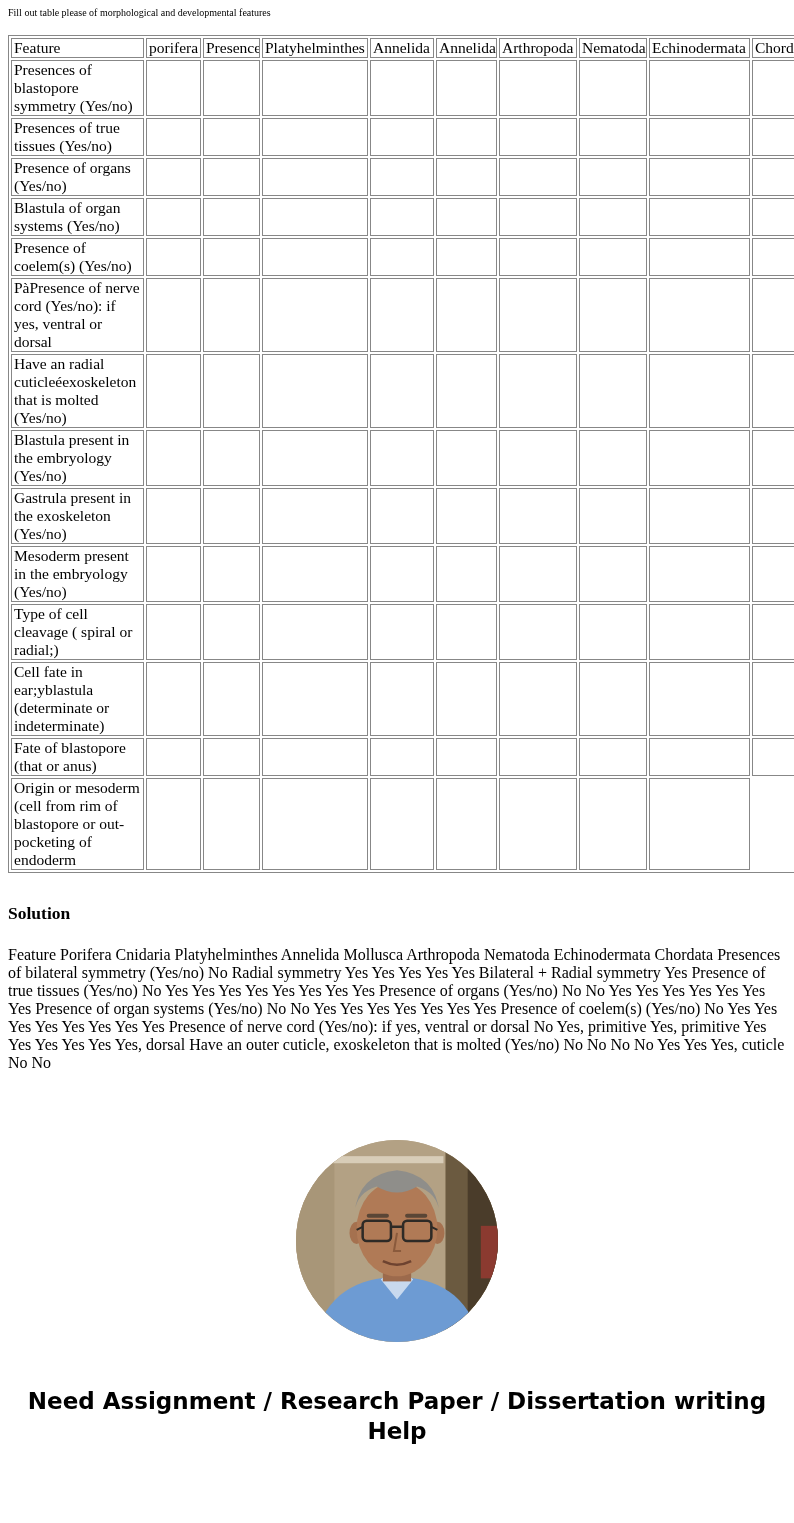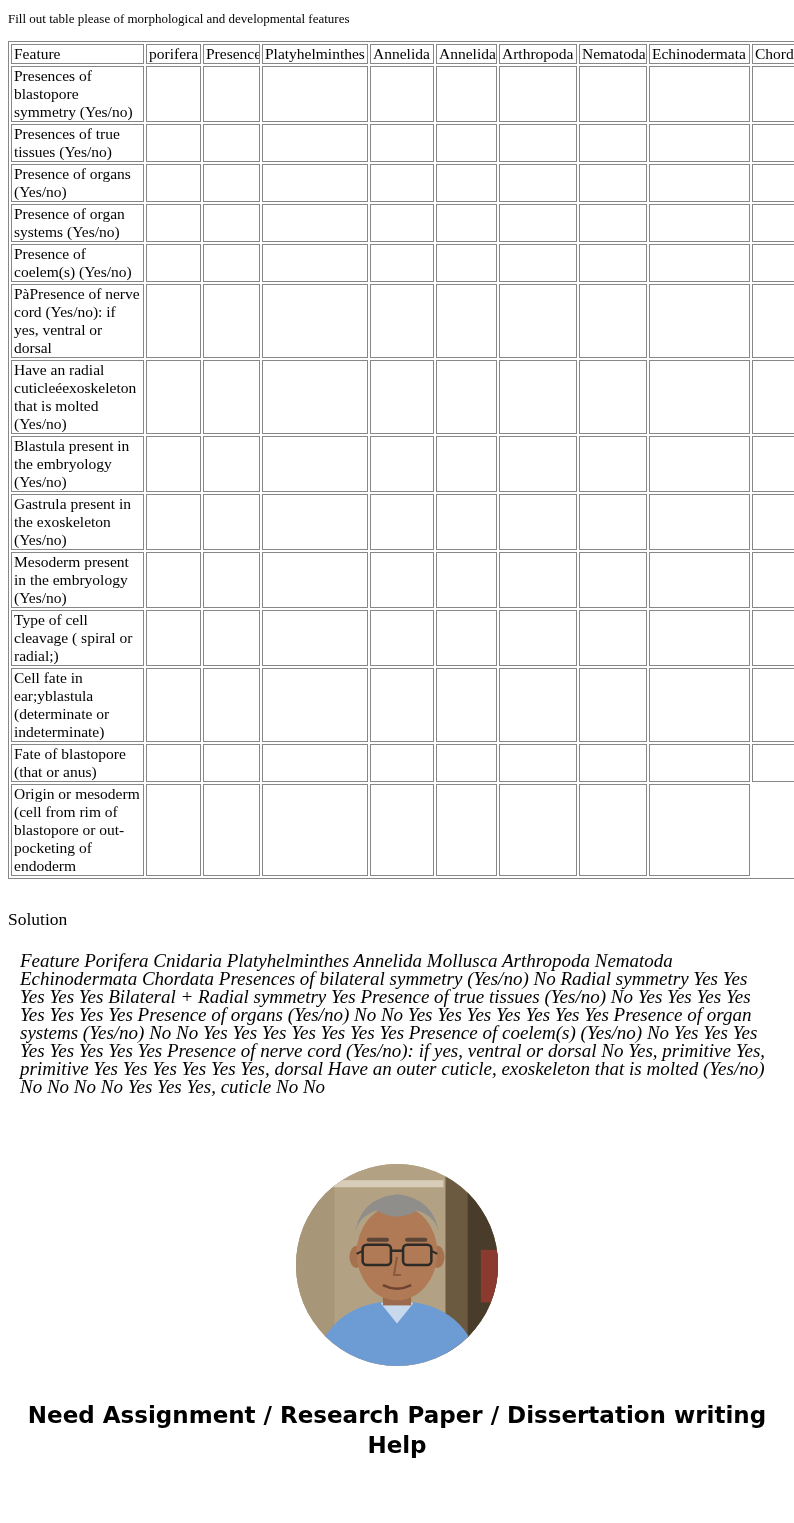--- a/index.html
+++ b/index.html
@@ -6,22 +6,22 @@
   html, body { margin: 0; padding: 0; }
   body {
     width: 794px;
     height: 1523px;
     overflow: hidden;
     background: #ffffff;
     color: #000000;
     font-family: "Liberation Serif", serif;
   }
   .intro {
-    margin: 10px 8px 13px 8px;
-    font-size: 13px;
+    margin: 4px 8px 13px 8px;
+    font-size: 10px;
     line-height: 18px;
   }
   table.features {
     border-collapse: separate;
     border-spacing: 2px;
     table-layout: fixed;
     width: 810px;
     margin-left: 8px;
     border: 1px solid #878787;
   }
@@ -29,39 +29,38 @@
     border: 1px solid #878787;
     padding: 0 2px;
     font-size: 15.5px;
     line-height: 18px;
     vertical-align: top;
     overflow: hidden;
   }
   .solution-heading {
     margin: 30px 8px 22px 8px;
     font-size: 17.5px;
-    font-weight: normal;
+    font-weight: bold;
   }
   .solution-text {
-    margin: 0 20px;
-    font-size: 19px;
+    margin: 0 8px;
+    font-size: 16px;
     line-height: 18px;
-    font-style: italic;
   }
   .avatar {
     width: 202px;
     height: 202px;
     margin: 68px auto 0 auto;
     border-radius: 50%;
     overflow: hidden;
     background: #b3a184;
   }
   .promo {
     width: 742px;
-    margin: 34px auto 0 auto;
+    margin: 44px auto 0 auto;
     font-family: "DejaVu Sans", sans-serif;
     font-weight: bold;
     font-size: 23px;
     line-height: 30px;
     text-align: center;
   }
 </style>
 </head>
 <body>
 
@@ -125,21 +124,21 @@
           <td></td>
           <td></td>
           <td></td>
           <td></td>
           <td></td>
           <td></td>
           <td></td>
           <td></td>
         </tr>
         <tr>
-          <td>Presence of organ systems (Yes/no)</td>
+          <td>Blastula of organ systems (Yes/no)</td>
           <td></td>
           <td></td>
           <td></td>
           <td></td>
           <td></td>
           <td></td>
           <td></td>
           <td></td>
           <td></td>
         </tr>

